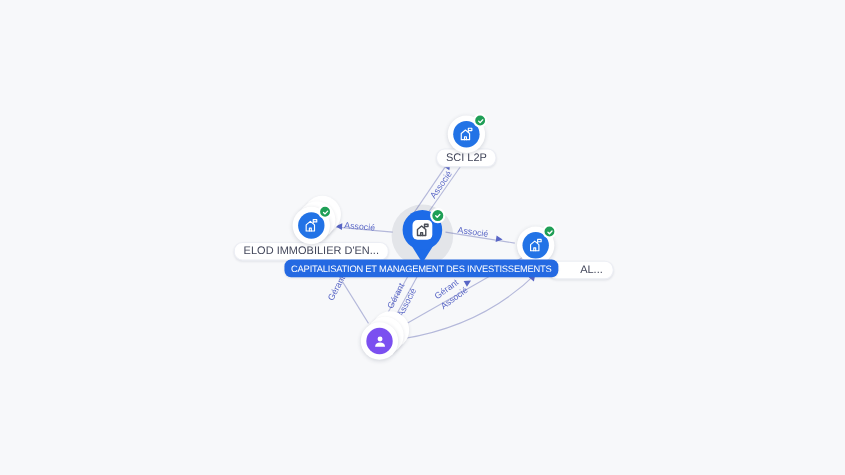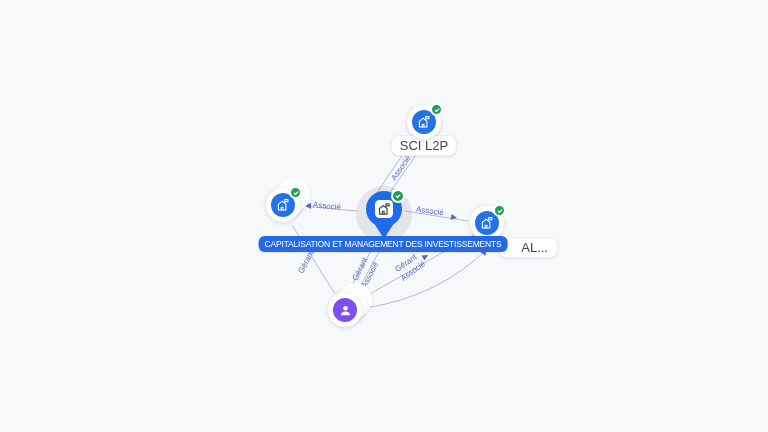--- a/index.html
+++ b/index.html
@@ -19,21 +19,21 @@
         display:flex;align-items:center;justify-content:center;color:#fff;}
   .inner.company{background:#2273e6;}
   .inner.person{background:#7b4ff0;}
   .badge{position:absolute;top:-2px;right:-2px;width:13px;height:13px;border-radius:50%;
         background:#1f9f56;border:2px solid #fff;display:flex;align-items:center;justify-content:center;
         box-sizing:border-box;z-index:7;}
   .pin-wrap{position:absolute;left:361px;top:189px;width:46px;height:52px;z-index:10;cursor:pointer;}
   .pin-badge{position:absolute;left:391px;top:189px;z-index:11;}
   .pin-badge .badge{position:static;width:14px;height:14px;}
   .pill{position:absolute;background:#fff;border:1px solid #eceef4;border-radius:8px;
-        padding:2px 8px;font-size:13px;color:#42465a;white-space:nowrap;z-index:5;
+        padding:2px 8px;font-size:10px;color:#42465a;white-space:nowrap;z-index:5;
         box-shadow:0 1px 2px rgba(30,40,70,.10);transform:translateX(-50%);cursor:pointer;}
   .pill-right{transform:none;left:498px;top:237px;width:49px;text-align:right;
         padding:2px 9px 2px 0;z-index:4;}
   .pill-selected{background:#2469e2;border:none;color:#fff;font-size:8.5px;
         letter-spacing:-0.2px;padding:3px 6px;border-radius:6px;z-index:9;font-weight:500;}
   .edge-label{position:absolute;font-size:8px;color:#5966c6;white-space:nowrap;z-index:3;
         transform:translate(-50%,-50%);}
 </style>
 </head>
 <body>
@@ -103,20 +103,21 @@
             <path d="M15 8 V2.8 h5.5 v3.6 H15"></path>
         </g>
       </svg>
     </div>
     <div class="badge">
       <svg width="8" height="8" viewBox="0 0 12 12">
           <path d="M3.2 6.2 L5.2 8.2 L8.8 4.4" stroke="#fff" stroke-width="1.8" fill="none" stroke-linecap="round" stroke-linejoin="round"></path>
         </svg>
     </div>
   </div>
+  <div class="pill" style="left:283px;top:220px;">ELOD IMMOBILIER D'EN...</div>
 
   <div class="node" style="left:470px;top:206px;">
     <div class="shell"></div>
     <div class="inner company">
       <svg width="14" height="14" viewBox="0 0 24 24">
         <g fill="none" stroke="#fff" stroke-width="1.8" stroke-linejoin="round" stroke-linecap="round">
           <path d="M4 20.5 V11 L10.5 5.5 L17 11 V20.5 Z"></path>
             <path d="M9 20.5 v-4.5 h3 v4.5"></path>
             <path d="M15 8 V2.8 h5.5 v3.6 H15"></path>
         </g>

